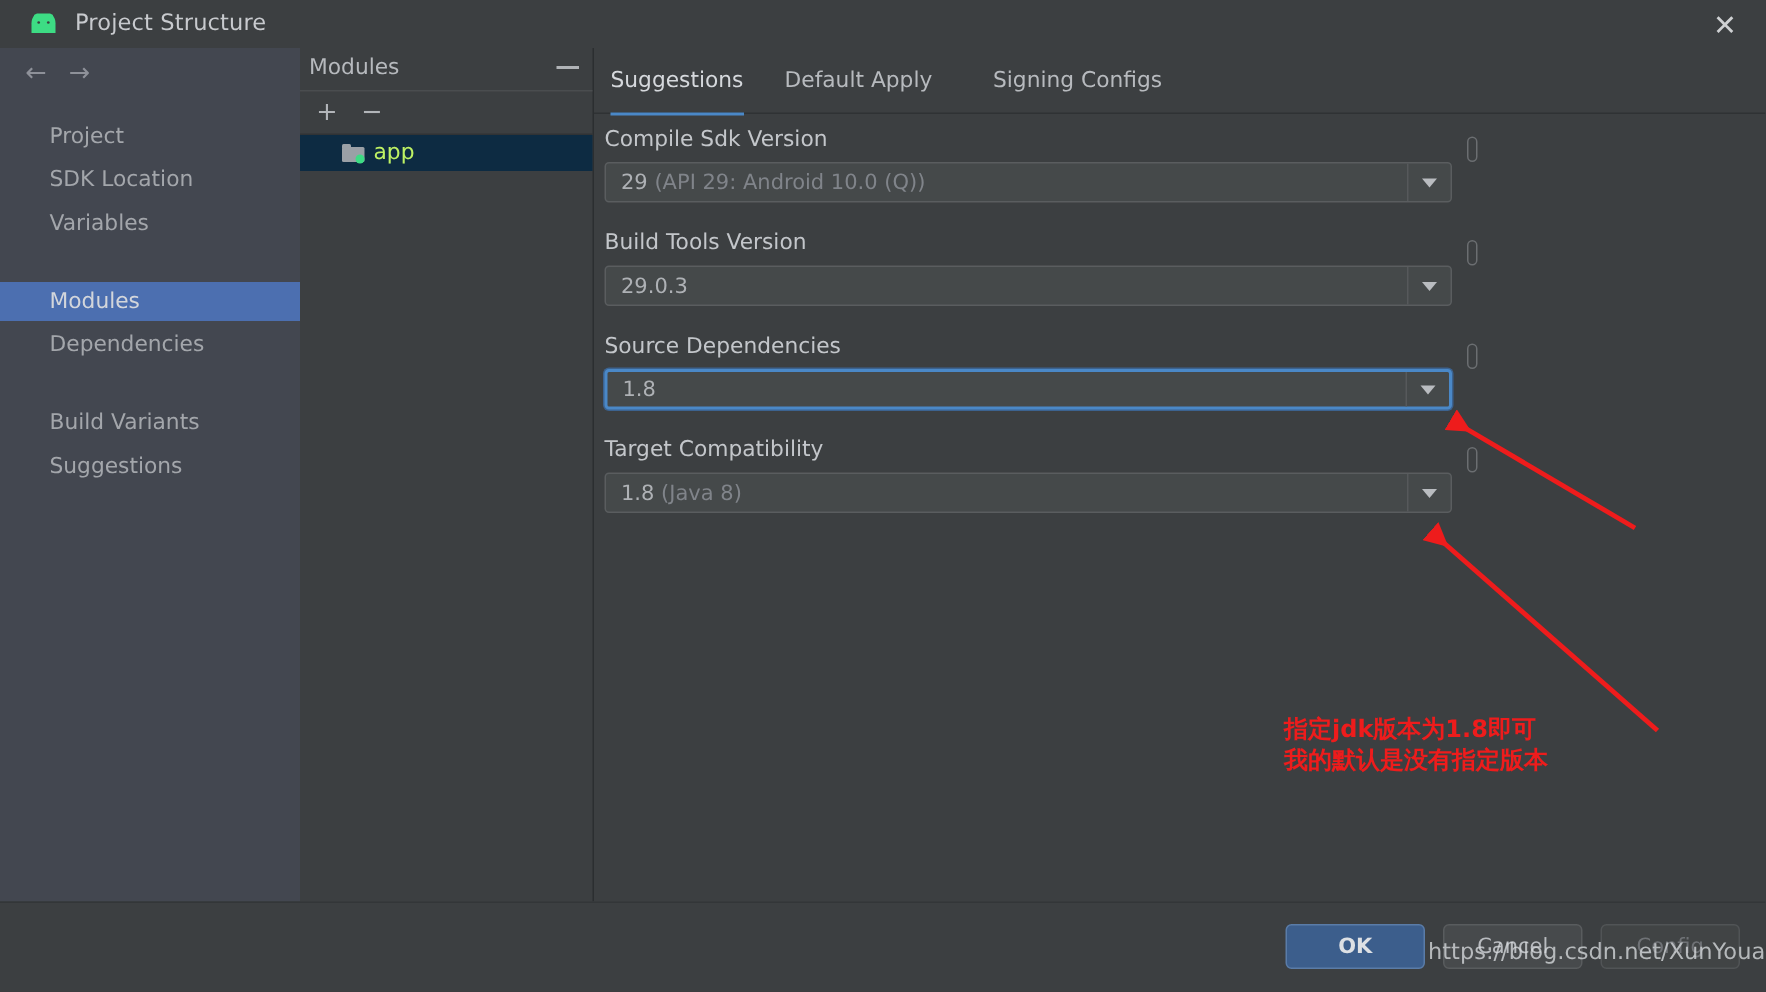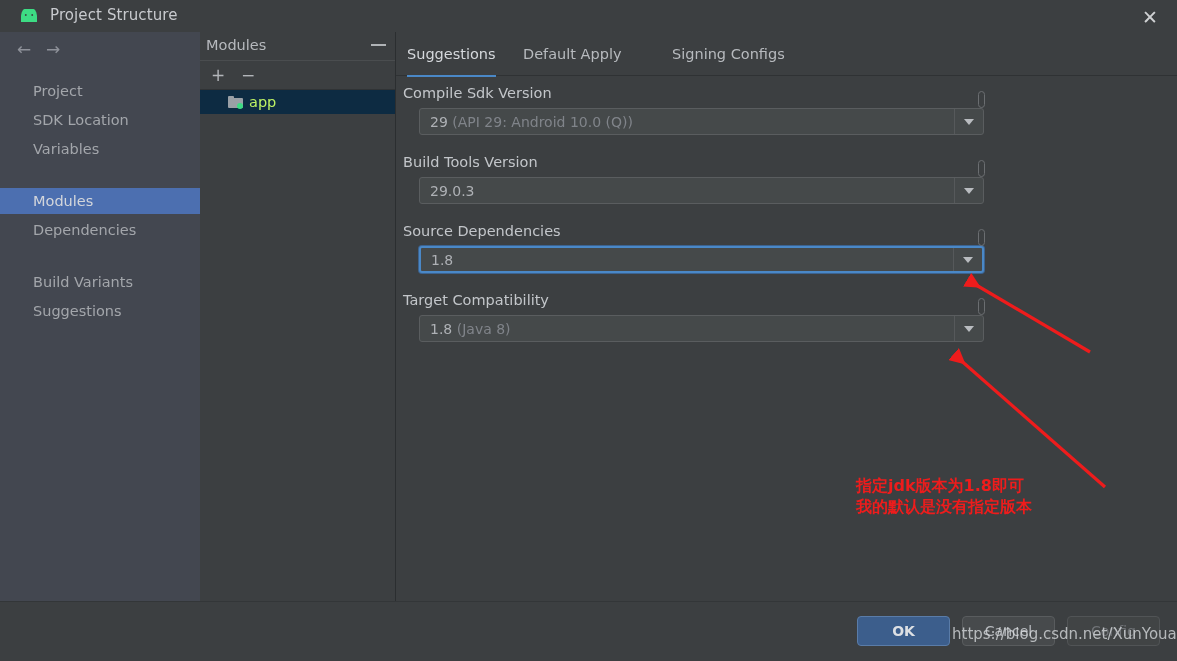--- a/index.html
+++ b/index.html
@@ -117,21 +117,21 @@
   .tab.active{color:#d5d8dc;border-bottom:2px solid #4a88c7;}
 
   .form{position:absolute;left:0;top:44px;width:781px;height:525px;}
   .field{position:absolute;left:7px;width:600px;}
   .field-label{
     font-size:14.5px;color:#c3c6ca;margin-bottom:7px;display:block;
   }
   .combo{
     position:relative;width:565px;height:27px;
     background:#45494a;border:1px solid #5a5d5f;border-radius:3px;
-    box-sizing:border-box;display:flex;align-items:center;margin-left:16px;
+    box-sizing:border-box;display:flex;align-items:center;
   }
   .combo.focused{
     border:2px solid #4a88c7;
     box-shadow:0 0 0 1px #3c6390;
   }
   .combo-text{
     padding-left:10px;font-size:14px;color:#aeb1b5;white-space:nowrap;
   }
   .combo-text .dim{color:#80848a;}
   .combo-arrow{
@@ -235,21 +235,21 @@
           <div class="f-dot"></div>
       </div>
       <span class="module-name">app</span>
     </div>
   </div>
 
   <div class="content">
     <div class="tabbar">
       <div class="tab active" style="left:11px;">Suggestions</div>
       <div class="tab" style="left:127px;">Default Apply</div>
-      <div class="tab" style="left:276px;text-align:right;">Signing Configs</div>
+      <div class="tab" style="left:266px;text-align:right;">Signing Configs</div>
     </div>
 
     <div class="form">
 
       <div class="field" style="top:9px;">
         <span class="field-label">Compile Sdk Version</span>
         <div class="combo">
           <span class="combo-text"><span>29</span><span class="dim"> (API 29: Android 10.0 (Q))</span></span>
           <div class="combo-arrow">
               <div class="tri"></div>

